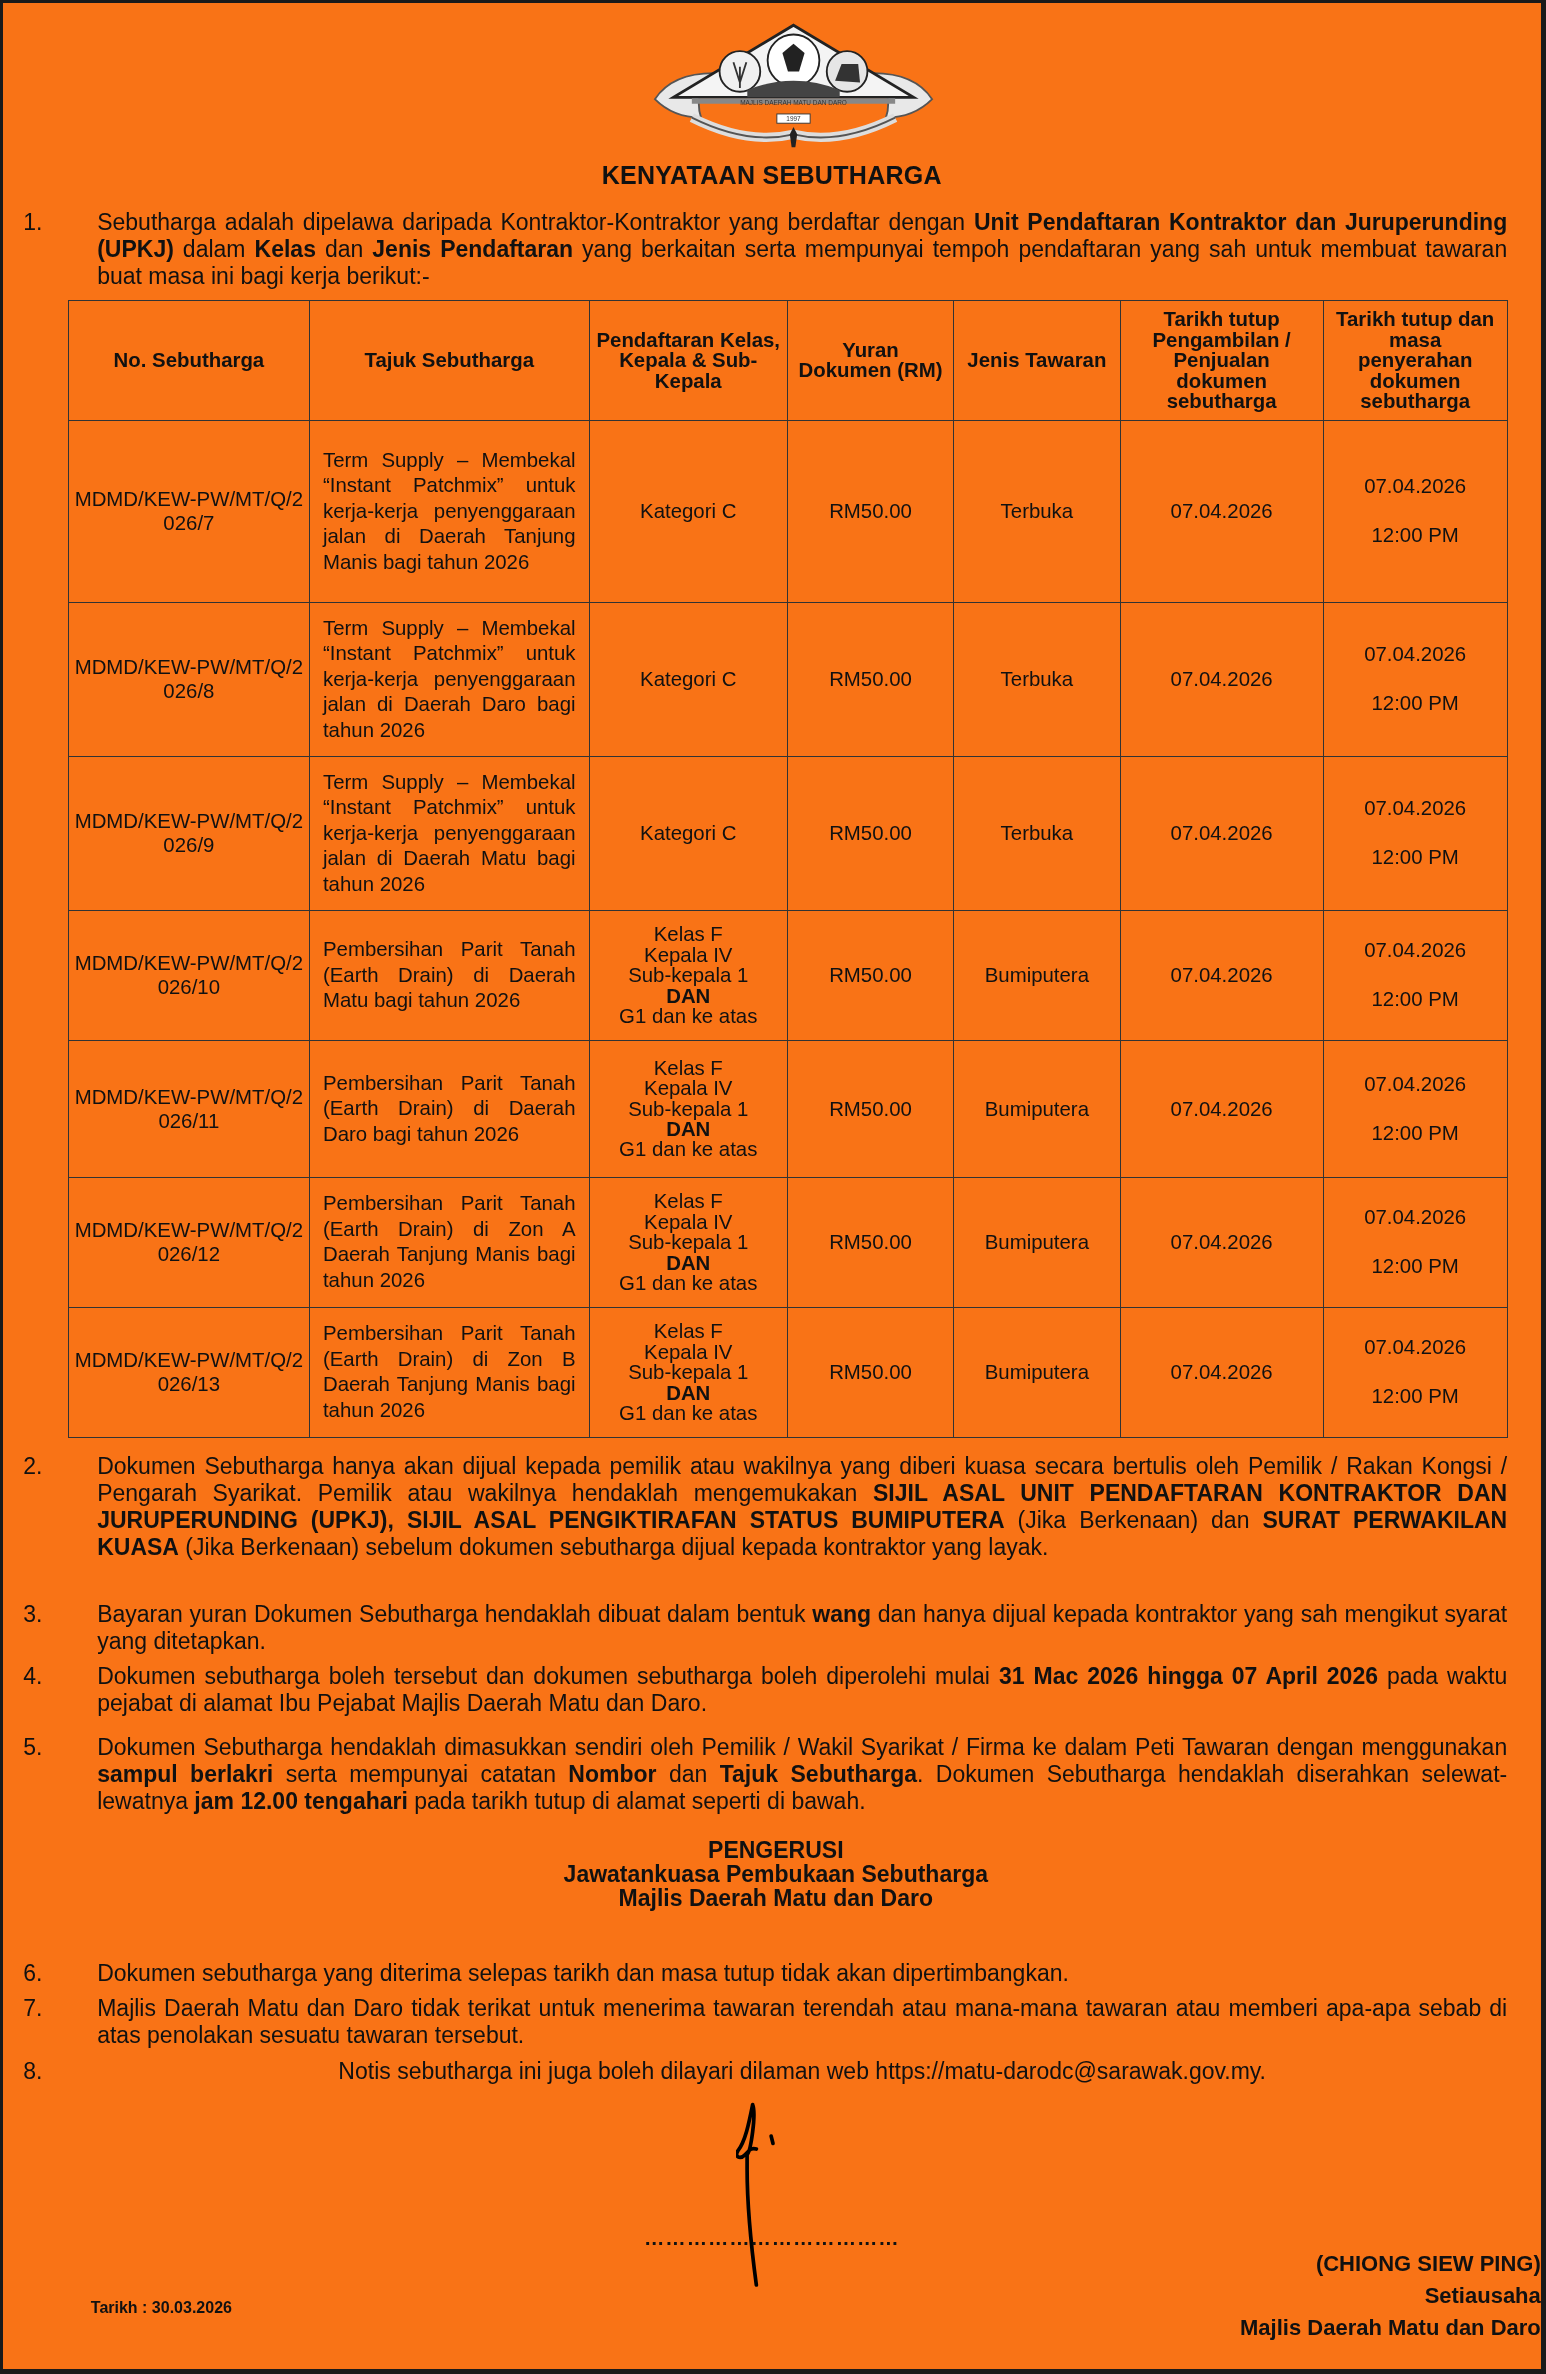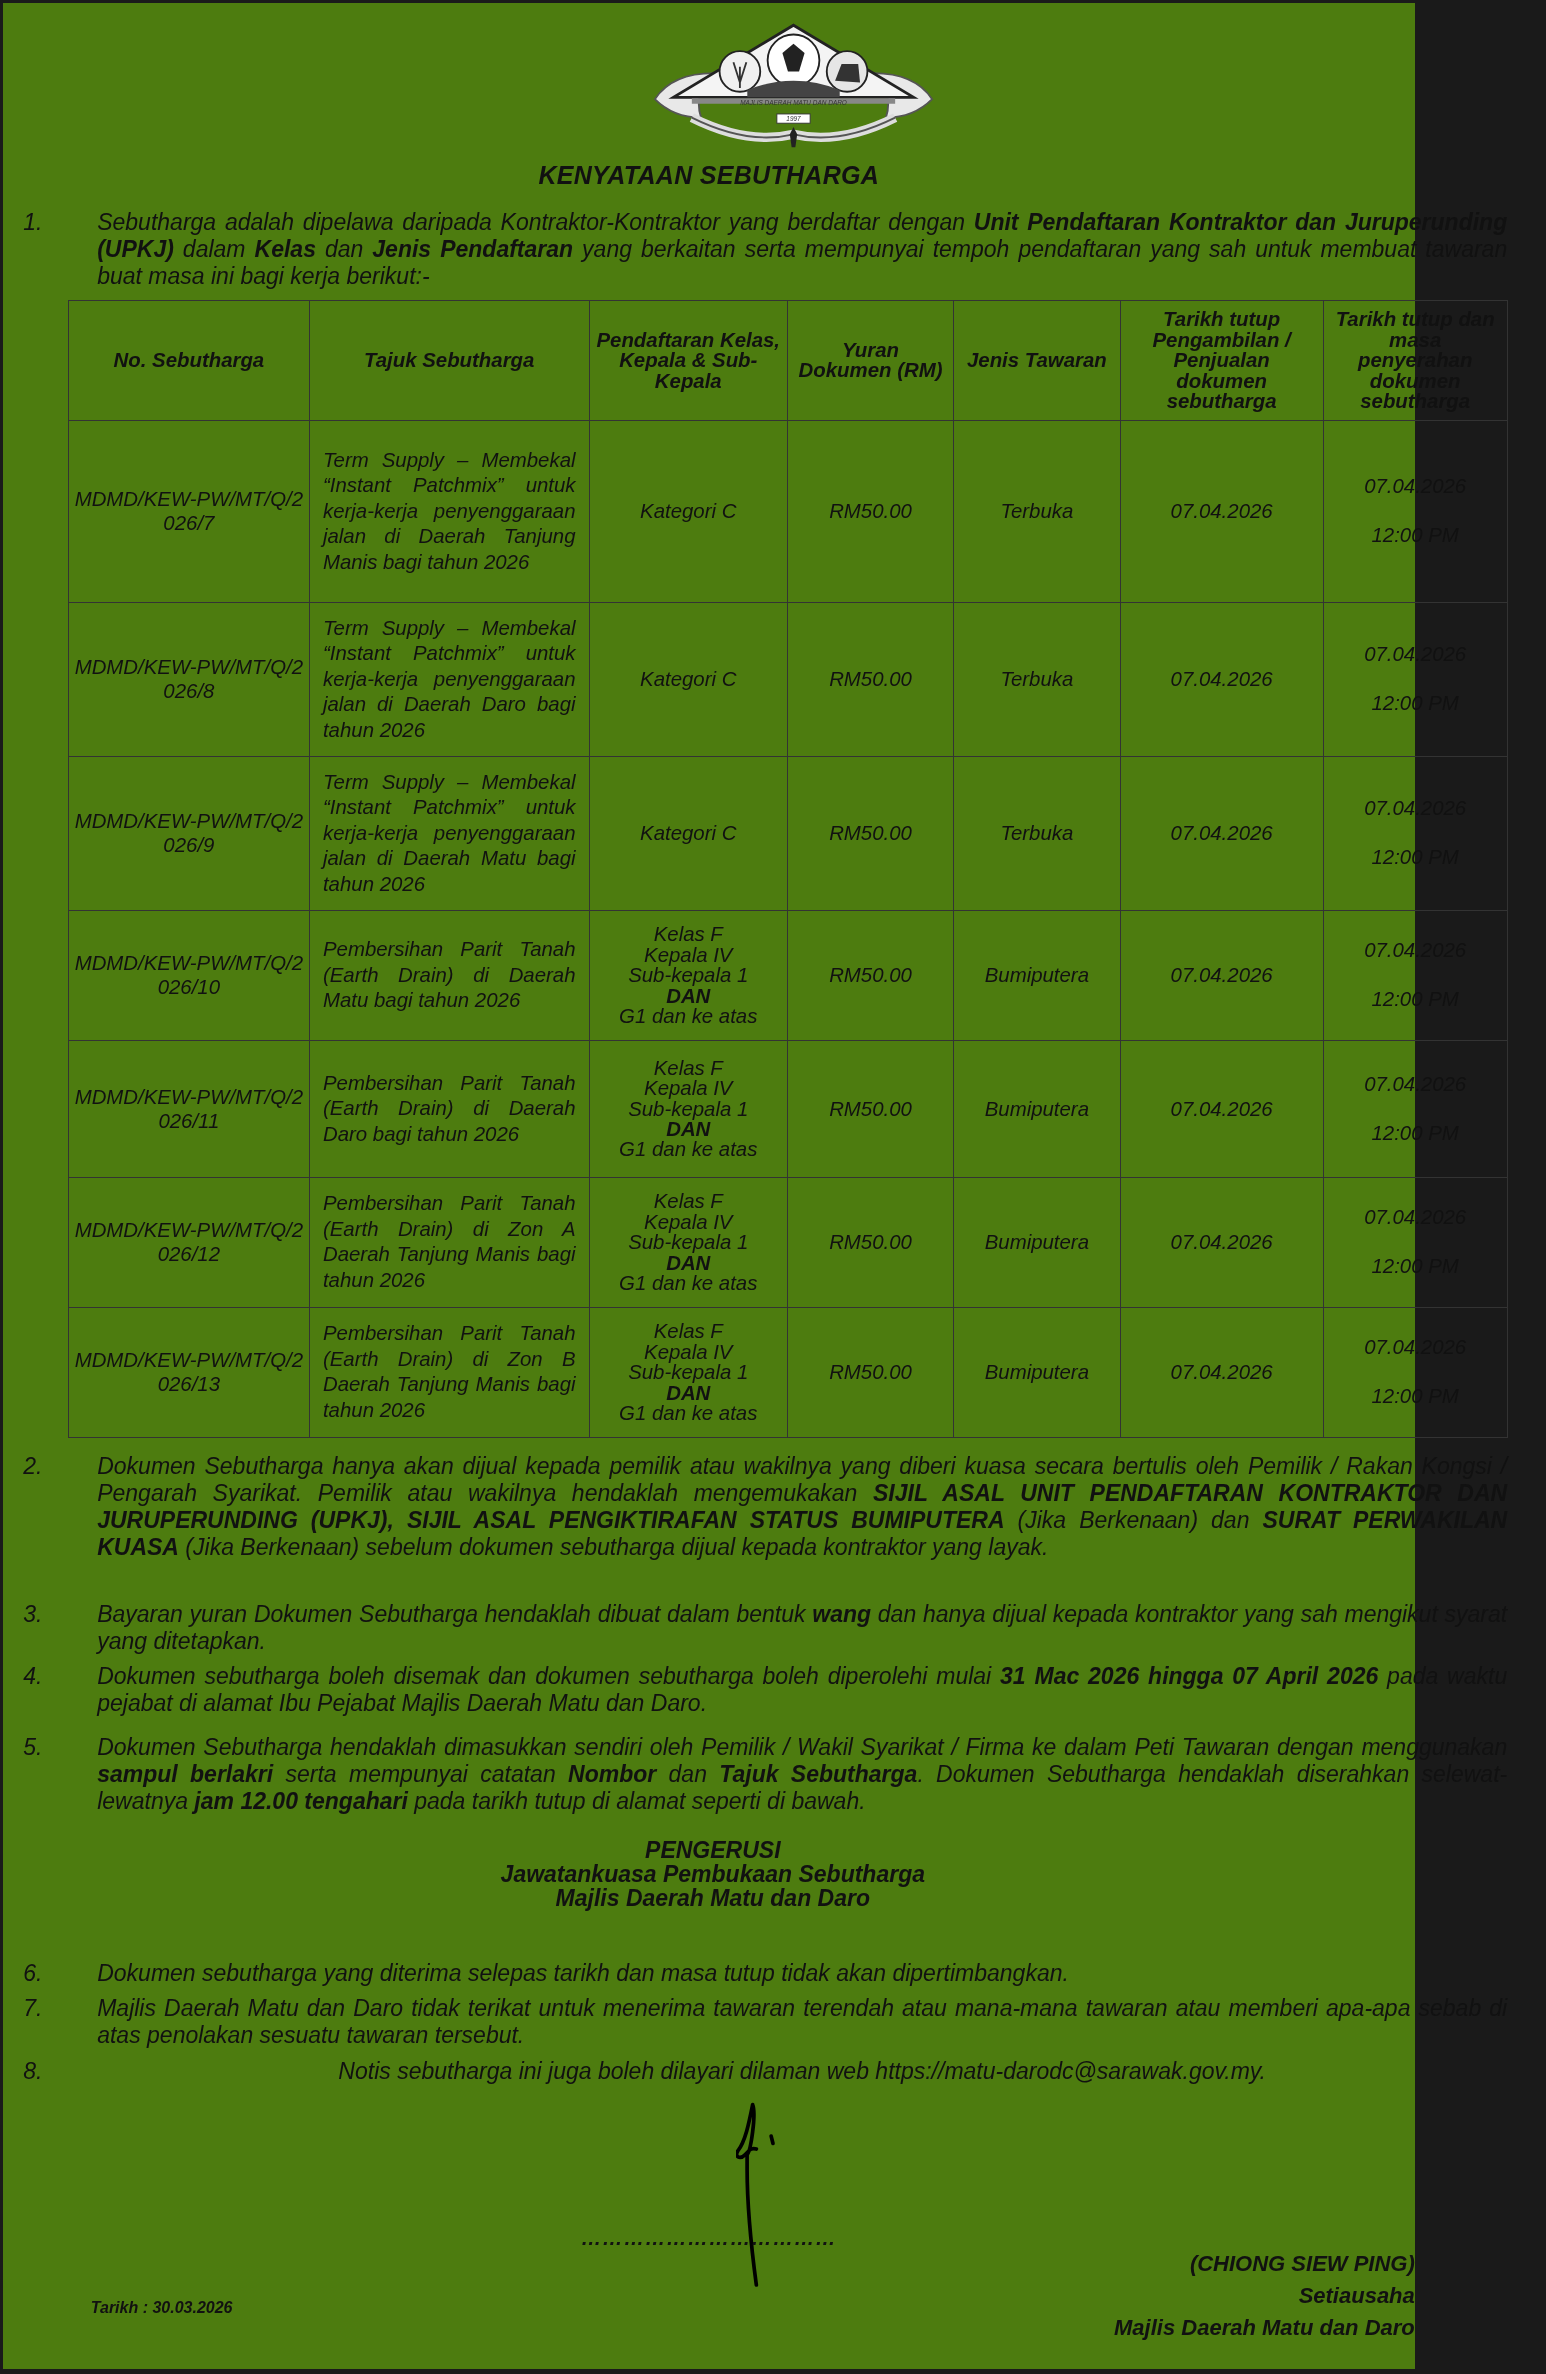--- a/index.html
+++ b/index.html
@@ -1,21 +1,21 @@
 <!DOCTYPE html>
 <html style="font-size:15px"><head>
 <meta charset="utf-8">
 <style>
   html, body { margin:0; padding:0; }
   body {
     width:1546px; height:2375px; background:#1a1a1a; position:relative; overflow:hidden;
     font-family:"Liberation Sans", sans-serif; color:#111;
   }
   .page {
-    position:absolute; left:2.8px; top:2.8px; width:1412px; height:2366px; background:#4d7c0f;font-style:italic;
+    position:absolute; left:2.8px; top:2.8px; width:1538px; height:2366px; background:#f97316;
   }
   .logo { position:absolute; left:633px; top:13px; width:315px; height:134px; }
   .title {
     position:absolute; left:0; right:0; top:158px; text-align:center;
     font-weight:bold; font-size:25px; letter-spacing:0.3px;
   }
   .para {
     position:absolute; left:20.4px; width:1484px; font-size:23px; line-height:27px;
     font-family:"Liberation Sans", sans-serif;
   }
@@ -237,21 +237,21 @@
   <div class="para" style="top:1598px;">
     <span class="num">3.</span>
     <div class="txt">
       <span>Bayaran yuran Dokumen Sebutharga hendaklah dibuat dalam bentuk </span><b>wang</b><span> dan hanya dijual kepada kontraktor yang sah mengikut syarat yang ditetapkan.</span>
     </div>
   </div>
 
   <div class="para" style="top:1660px;">
     <span class="num">4.</span>
     <div class="txt">
-      <span>Dokumen sebutharga boleh disemak dan dokumen sebutharga boleh diperolehi mulai </span><b>31 Mac 2026 hingga 07 April 2026</b><span> pada waktu pejabat di alamat Ibu Pejabat Majlis Daerah Matu dan Daro.</span>
+      <span>Dokumen sebutharga boleh tersebut dan dokumen sebutharga boleh diperolehi mulai </span><b>31 Mac 2026 hingga 07 April 2026</b><span> pada waktu pejabat di alamat Ibu Pejabat Majlis Daerah Matu dan Daro.</span>
     </div>
   </div>
 
   <div class="para" style="top:1731px;">
     <span class="num">5.</span>
     <div class="txt">
       <span>Dokumen Sebutharga hendaklah dimasukkan sendiri oleh Pemilik / Wakil Syarikat / Firma ke dalam Peti Tawaran dengan menggunakan </span><b>sampul berlakri</b><span> serta mempunyai catatan </span><b>Nombor</b><span> dan </span><b>Tajuk Sebutharga</b><span>. Dokumen Sebutharga hendaklah diserahkan selewat-lewatnya </span><b>jam 12.00 tengahari</b><span> pada tarikh tutup di alamat seperti di bawah.</span>
     </div>
   </div>
 

